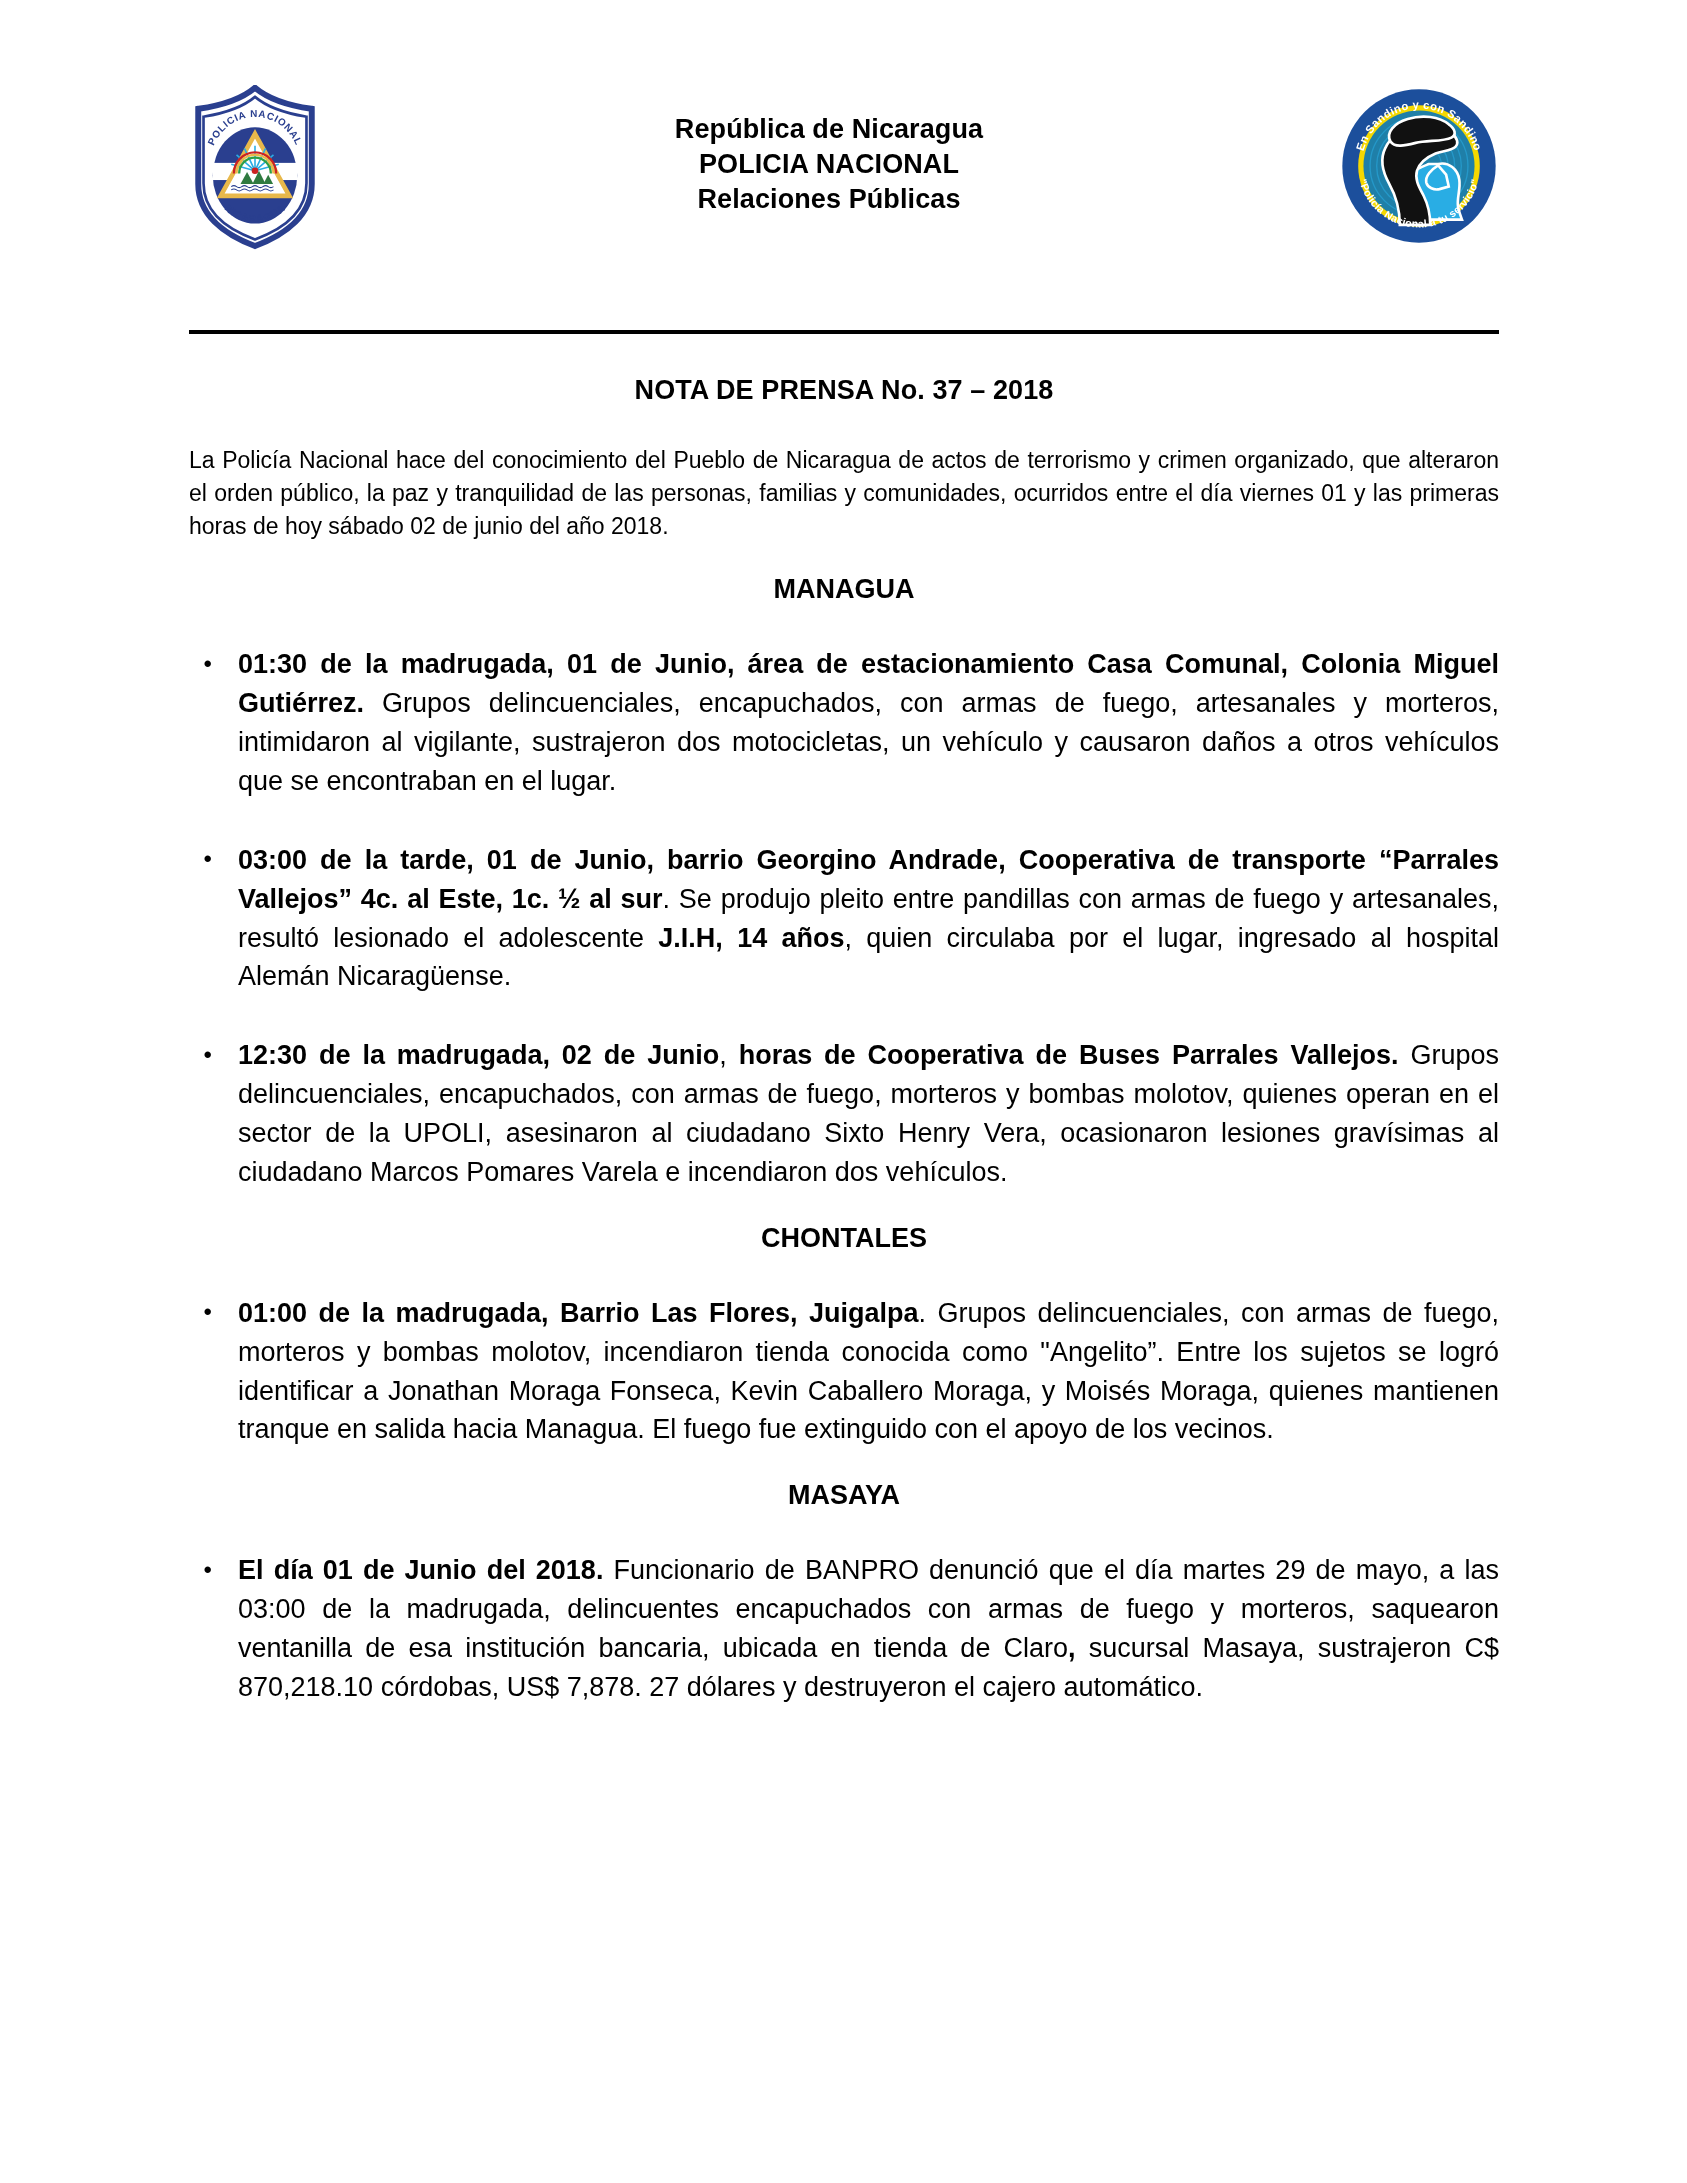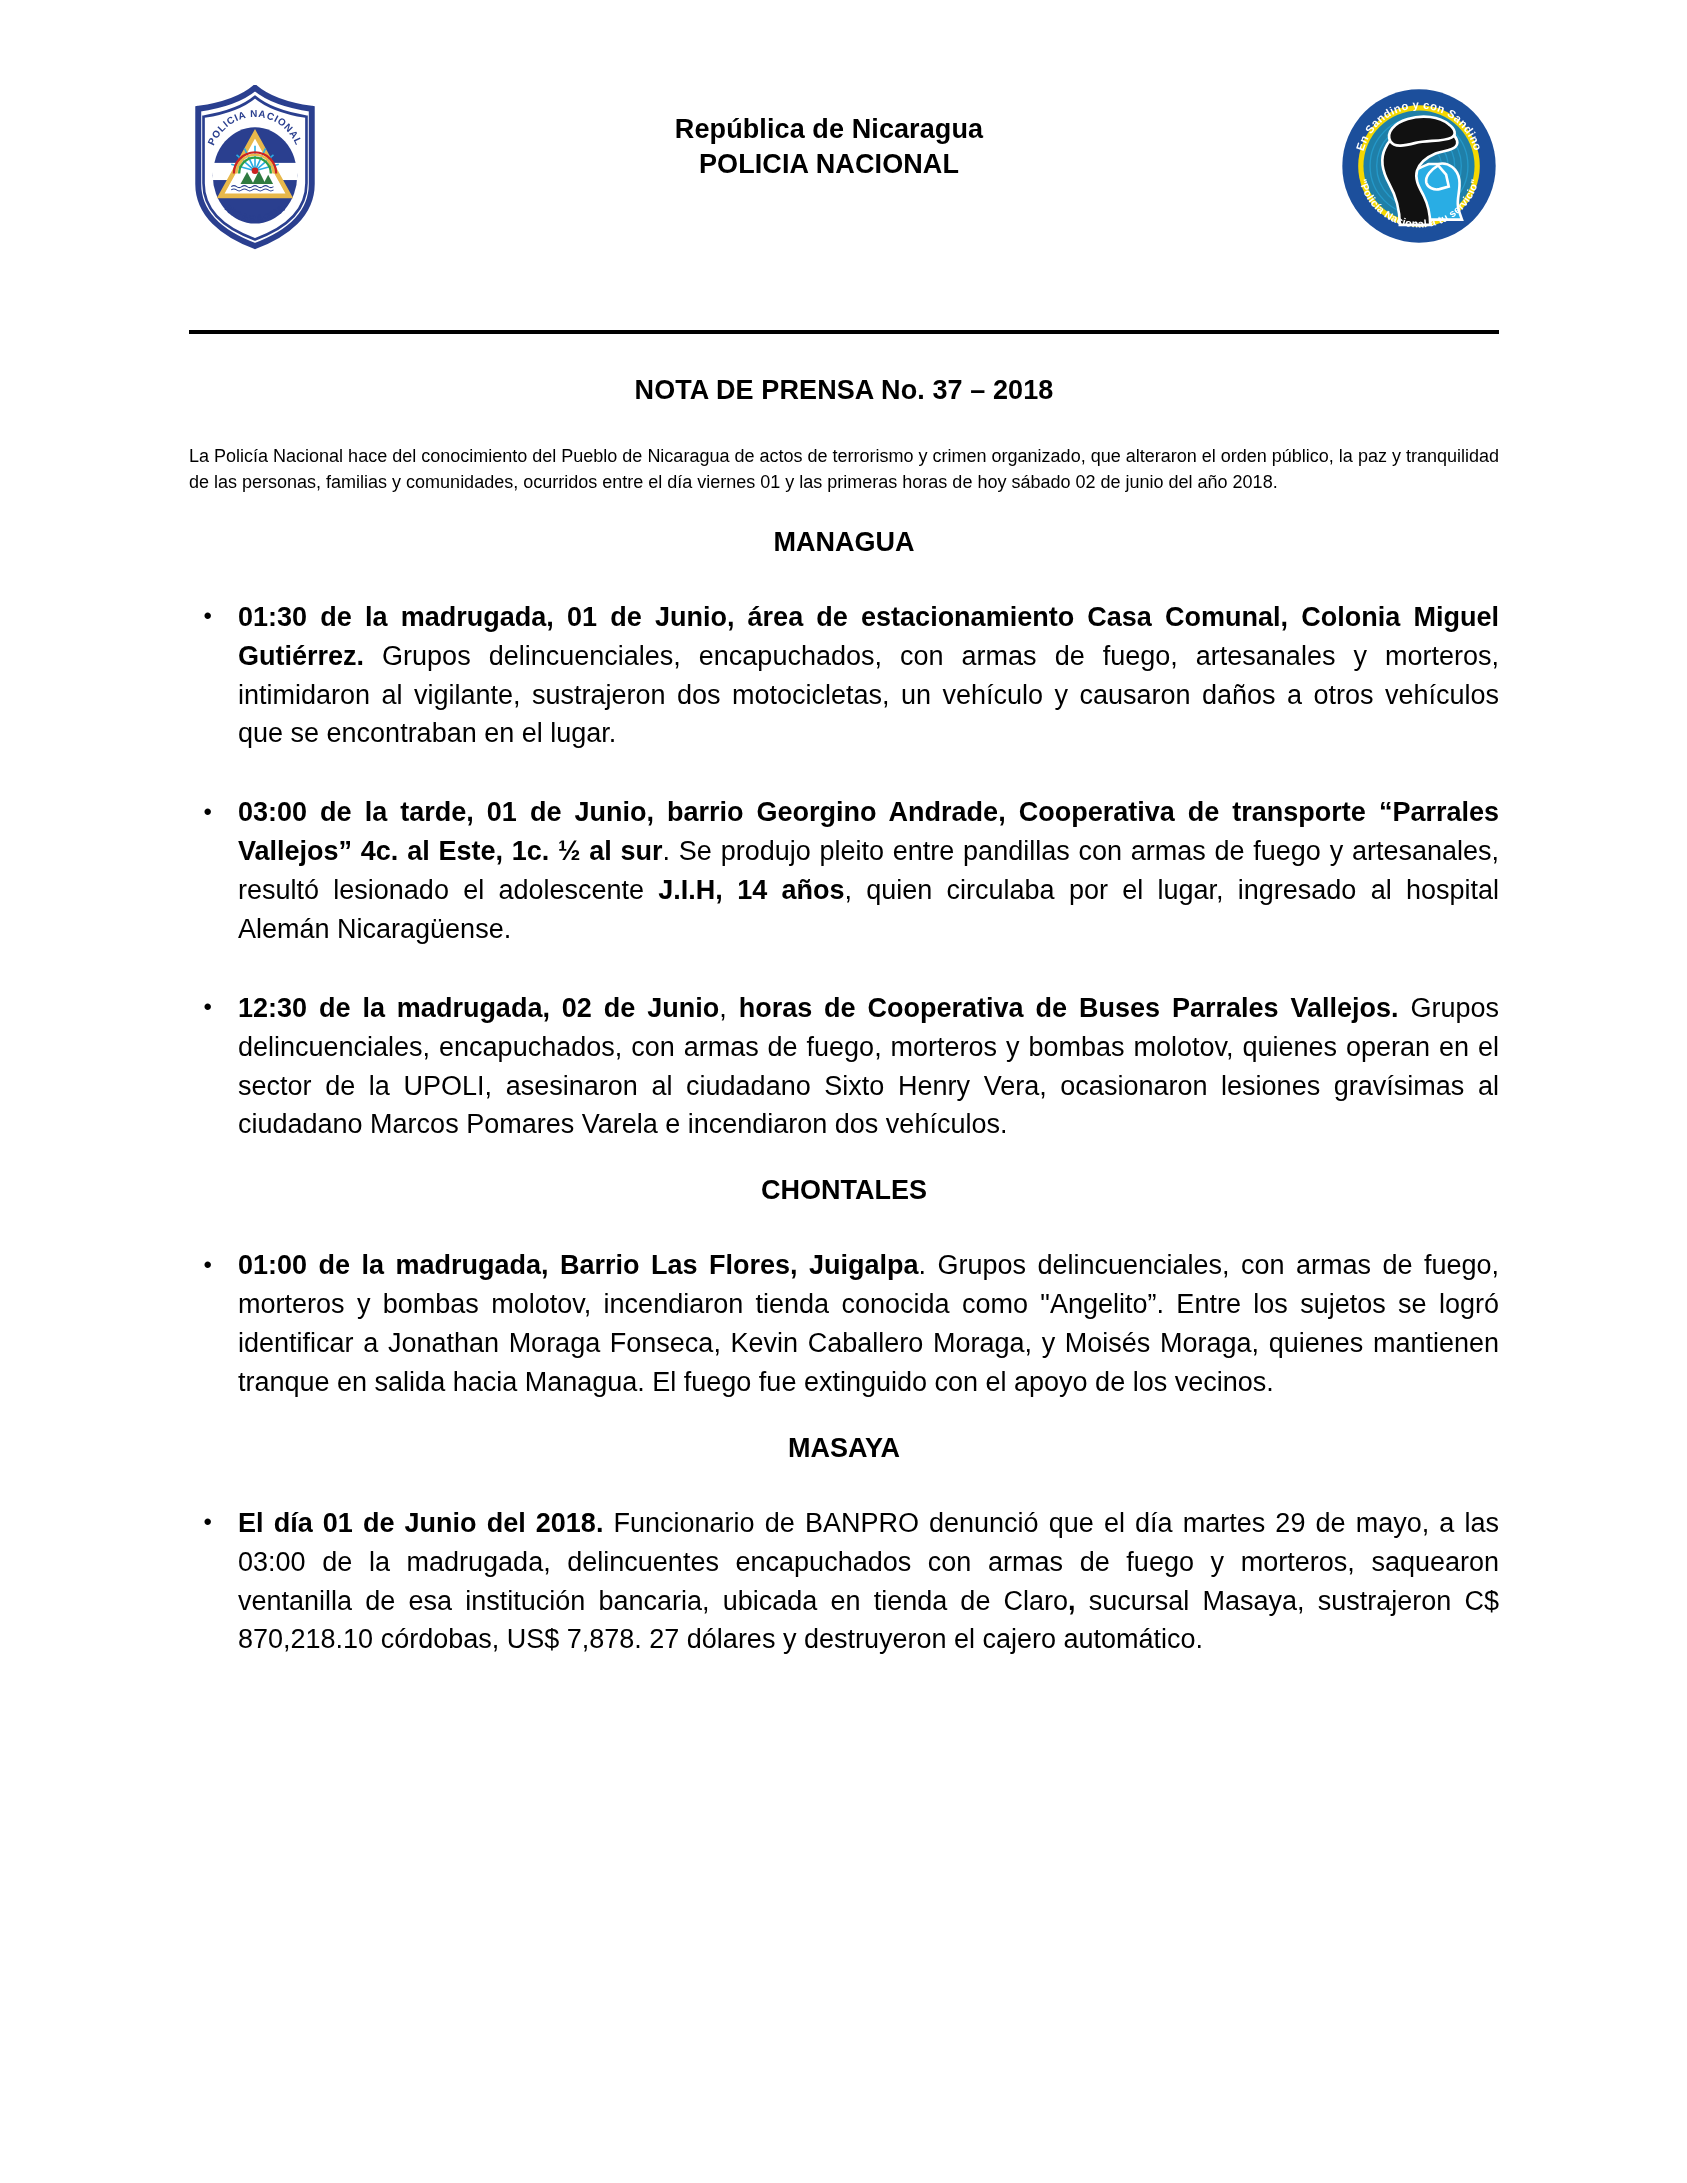--- a/index.html
+++ b/index.html
@@ -71,21 +71,21 @@
 
   
   .doc-title {
     text-align: center;
     font-weight: bold;
     font-size: 27px;
     margin-top: 41px;
     letter-spacing: 0.1px;
   }
   p.intro {
-    font-size: 18px;
+    font-size: 23px;
     line-height: 1.44;
     text-align: justify;
     text-justify: inter-word;
     margin: 38px 0 0 0;
   }
   .section-head {
     text-align: center;
     font-weight: bold;
     font-size: 27px;
     margin-top: 31px;
@@ -186,20 +186,21 @@
             <text font-family="'Liberation Sans',sans-serif" font-size="15" font-weight="bold" fill="#2a3f8f" letter-spacing="1.4">
               <textPath href="#arcBot" startOffset="50%" text-anchor="middle">NICARAGUA</textPath>
             </text>
           </svg>
         </div>
       </div>
 
       <div class="masthead-title">
         <div>República de Nicaragua</div>
         <div>POLICIA NACIONAL</div>
+        <div>Relaciones Públicas</div>
       </div>
 
       <div class="logo-right">
         <div class="roundel">
           <svg viewBox="0 0 242 242" width="160" height="160" aria-hidden="true">
             <defs>
               <path id="rTop" d="M 34 121 A 87 87 0 0 1 208 121"></path>
               <path id="rBot" d="M 28 121 A 93 93 0 0 0 214 121"></path>
             </defs>
             <circle cx="121" cy="121" r="119" fill="#ffffff"></circle>

